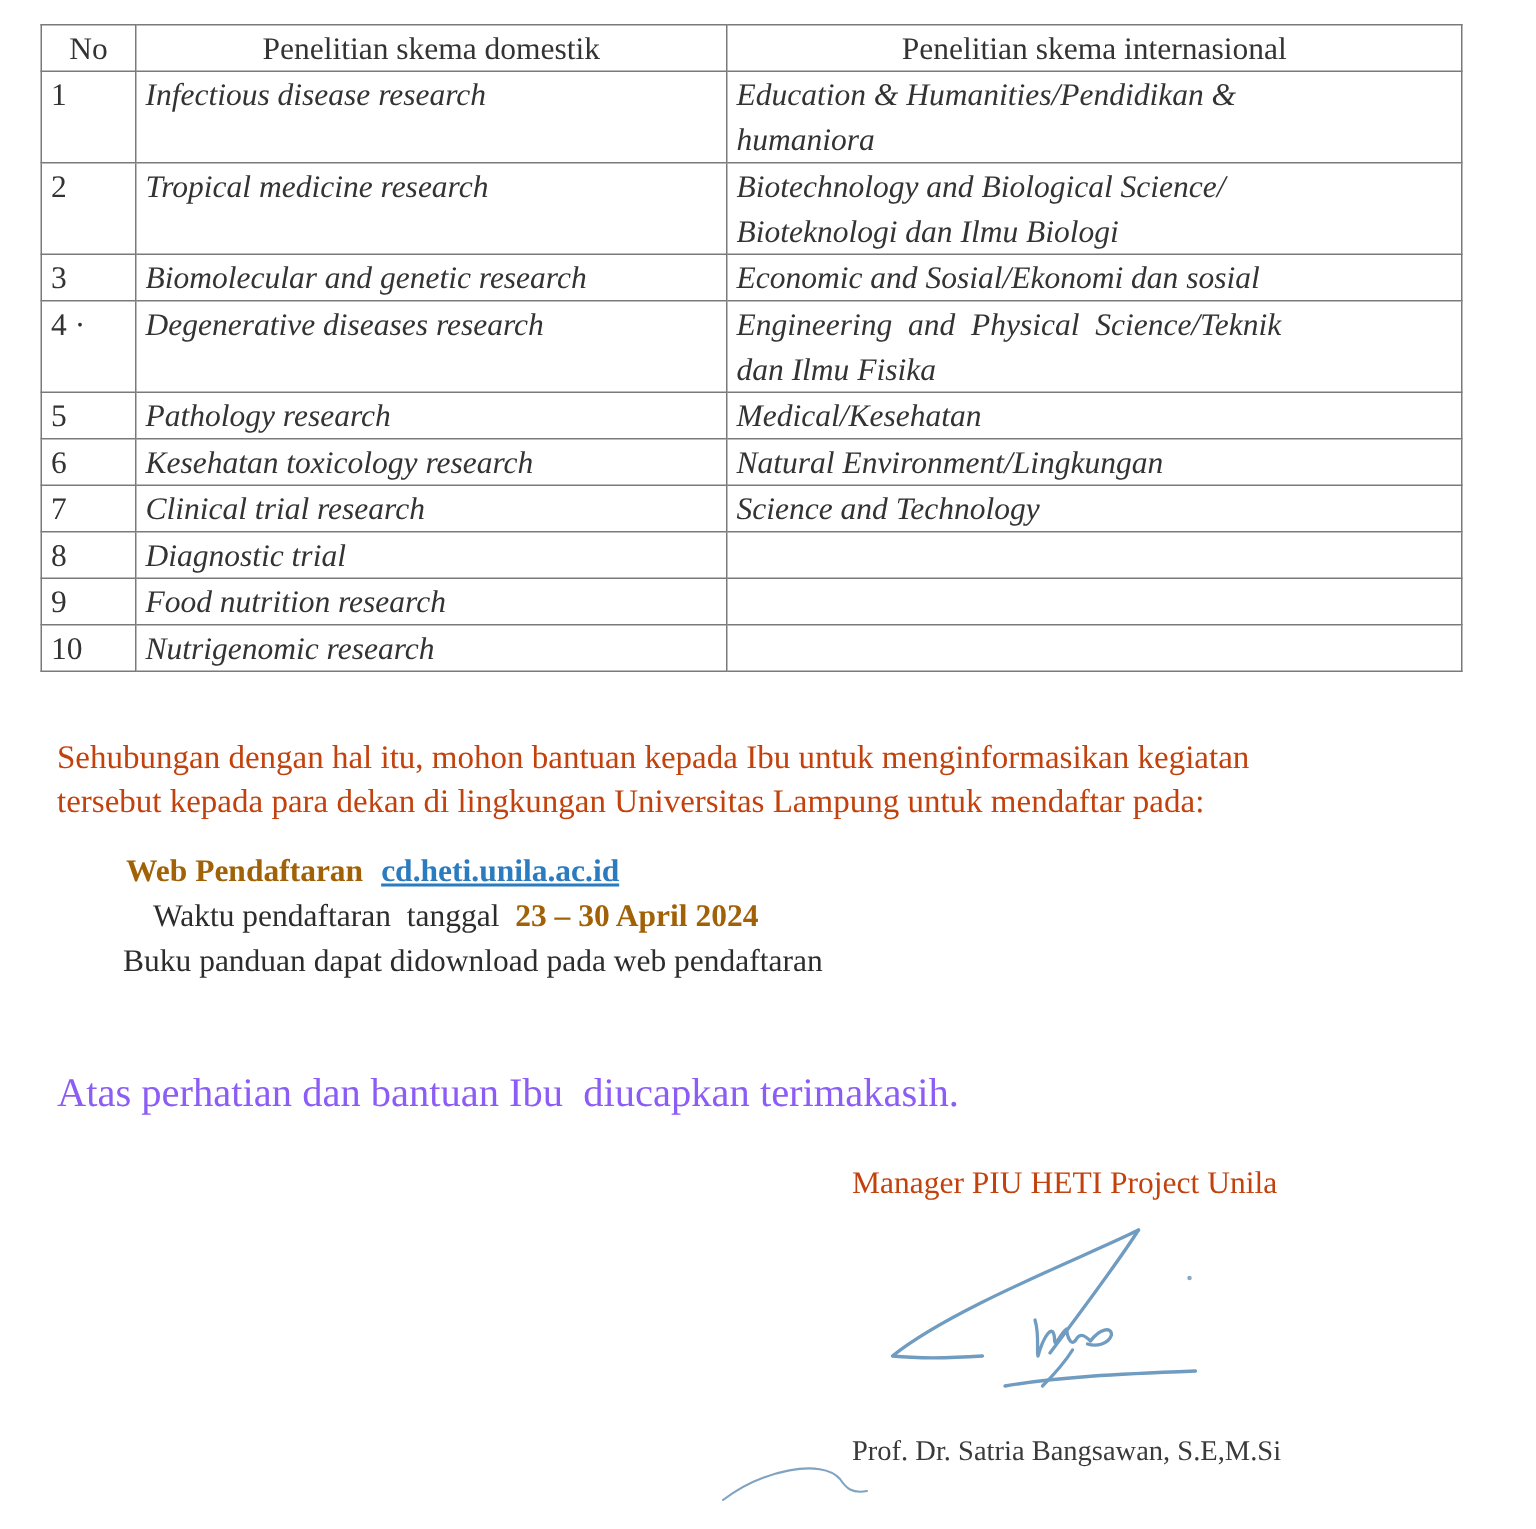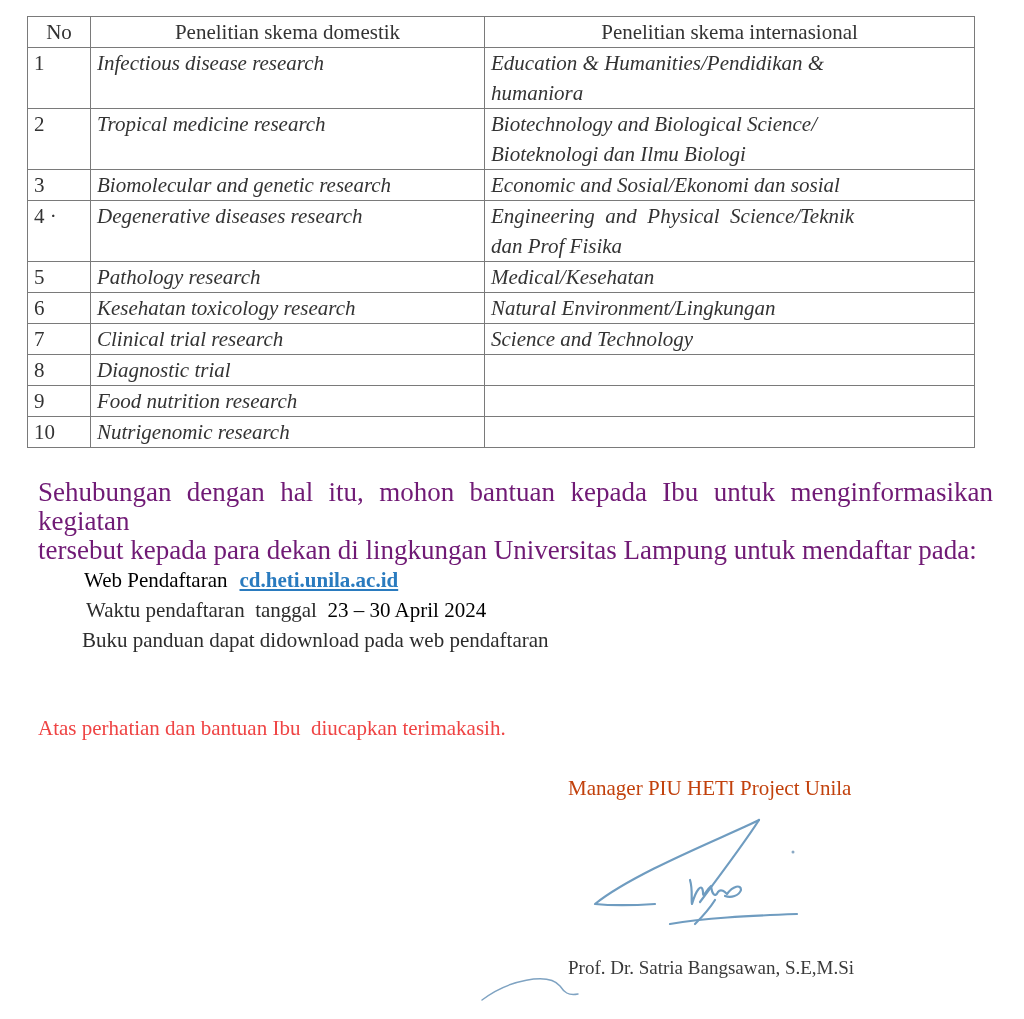--- a/index.html
+++ b/index.html
@@ -28,44 +28,44 @@
     table.research td.dom { width: 381px; font-style: italic; }
     table.research td.intl { font-style: italic; margin-left: 12px; }
     table.research tr.r1 td { height: 60px; }
     table.research tr.r2 td { height: 60px; }
     table.research tr.r4 td { height: 60px; }
     table.research tr.rs td { height: 30px; }
     table.research col.c-no { width: 63px; }
     table.research col.c-dom { width: 393px; }
 
     .para {
-      position: absolute; left: 38px; top: 478px; width: 955px;
-      font-size: 27px; line-height: 29px; color: #701a75;
+      position: absolute; left: 38px; top: 490px; width: 955px;
+      font-size: 22px; line-height: 29px; color: #c2410c;
       text-align: justify;
     }
     .para span { display: block; }
 
     .reg {
       position: absolute; left: 84px; top: 565px;
       font-size: 21px; line-height: 30px; color: #2c2c2c;
     }
     .reg .line { display: block; white-space: pre; }
     .reg .l1 { margin-left: 0; }
-    .reg .l2 { margin-left: 2px; }
+    .reg .l2 { margin-left: 18px; }
     .reg .l3 { margin-left: -2px; }
     .reg .l4 { margin-left: 4px; }
-    .reg b { font-weight: normal; color: #000000; }
+    .reg b { font-weight: bold; color: #a16207; }
     .reg .link {
       color: #2a7bbf; text-decoration: underline; font-weight: bold;
       margin-left: 12px; cursor: pointer;
     }
 
     .closing {
       position: absolute; left: 38px; top: 713px;
-      font-size: 21px; line-height: 30px; color: #ef4444; white-space: pre;
+      font-size: 27px; line-height: 30px; color: #8b5cf6; white-space: pre;
     }
 
     .manager {
       position: absolute; left: 568px; top: 773px;
       font-size: 21px; line-height: 30px; color: #c2410c;
     }
 
     .signature {
       position: absolute; left: 575px; top: 812px; width: 240px; height: 120px;
     }
@@ -118,21 +118,21 @@
       <tr class="rs">
         <td class="no">3</td>
         <td class="dom">Biomolecular and genetic research</td>
         <td class="intl">Economic and Sosial/Ekonomi dan sosial</td>
       </tr>
       <tr class="r4">
         <td class="no">4 ·</td>
         <td class="dom">Degenerative diseases research</td>
         <td class="intl">
           <span style="white-space:pre;">Engineering  and  Physical  Science/Teknik</span><br>
-          <span>dan Prof Fisika</span>
+          <span>dan Ilmu Fisika</span>
         </td>
       </tr>
       <tr class="rs">
         <td class="no">5</td>
         <td class="dom">Pathology research</td>
         <td class="intl">Medical/Kesehatan</td>
       </tr>
       <tr class="rs">
         <td class="no">6</td>
         <td class="dom">Kesehatan toxicology research</td>

